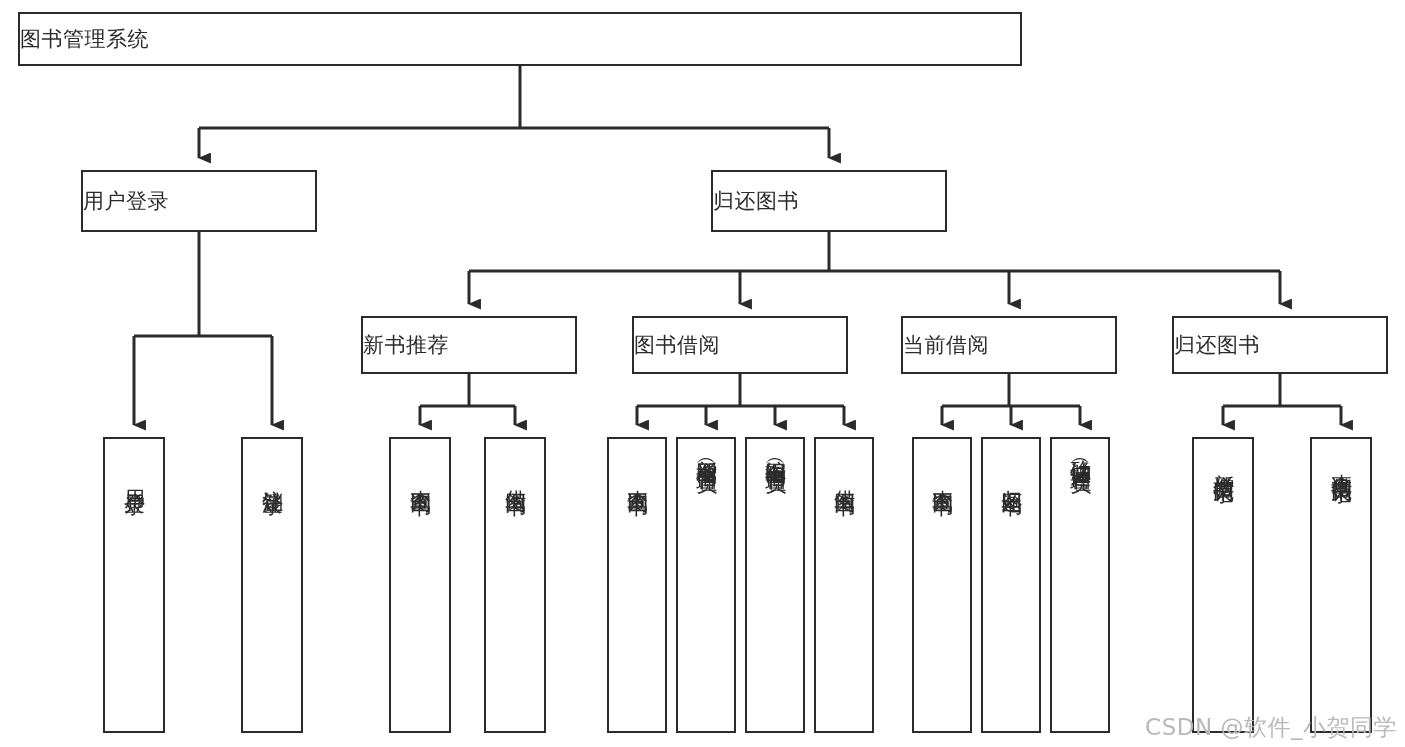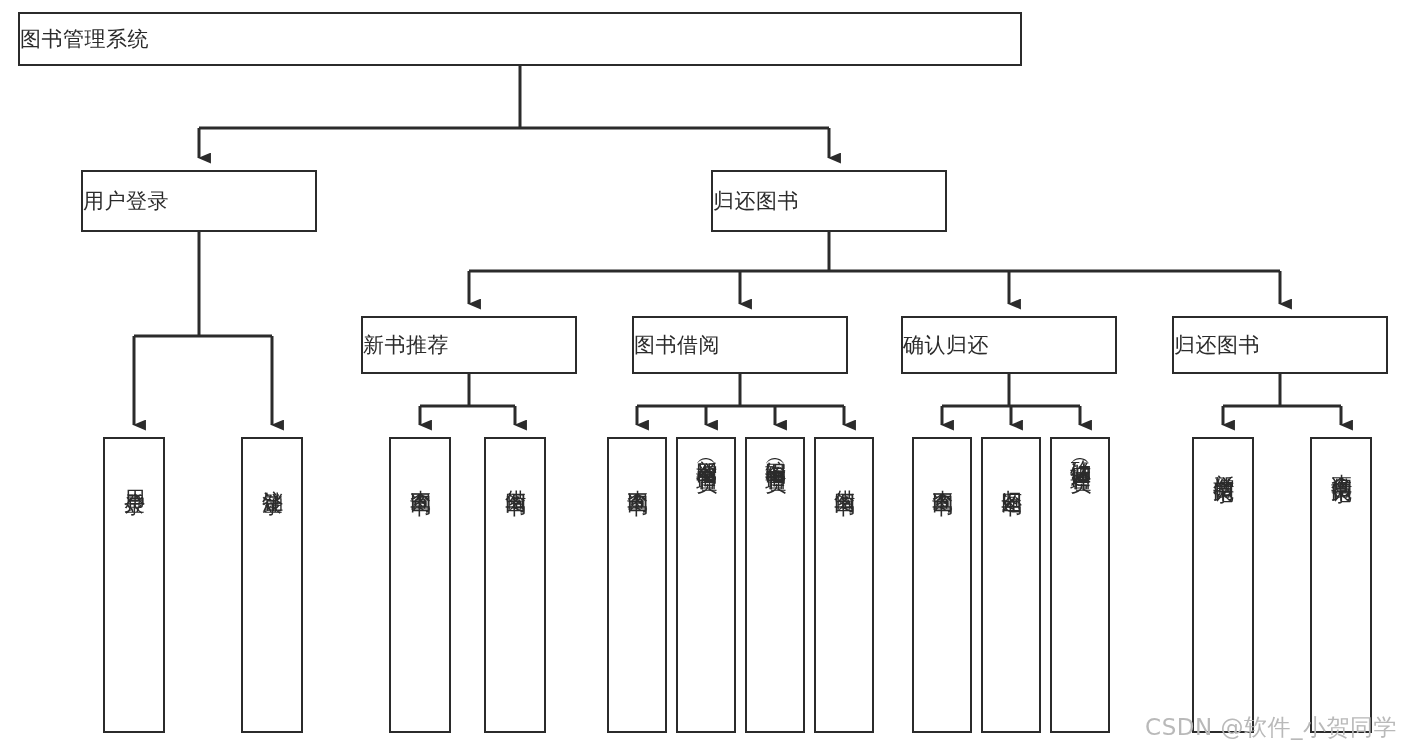--- a/index.html
+++ b/index.html
@@ -141,21 +141,21 @@
     <span class="node-label">归还图书</span>
   </div>
 
   <div class="node" style="left: 632px; top: 316px; width: 216px; height: 58px;">
     <span class="node-label">图书借阅</span>
   </div>
   <div class="node" style="left: 361px; top: 316px; width: 216px; height: 58px;">
     <span class="node-label">新书推荐</span>
   </div>
   <div class="node" style="left: 901px; top: 316px; width: 216px; height: 58px;">
-    <span class="node-label">确认归还</span>
+    <span class="node-label">当前借阅</span>
   </div>
   <div class="node" style="left: 1172px; top: 316px; width: 216px; height: 58px;">
     <span class="node-label">归还图书</span>
   </div>
 
   <div class="node leaf pad" style="left: 103px; top: 437px; width: 62px; height: 296px;">
     <span class="node-label">用户登录</span>
   </div>
   <div class="node leaf pad" style="left: 241px; top: 437px; width: 62px; height: 296px;">
     <span class="node-label">注销登录</span>

